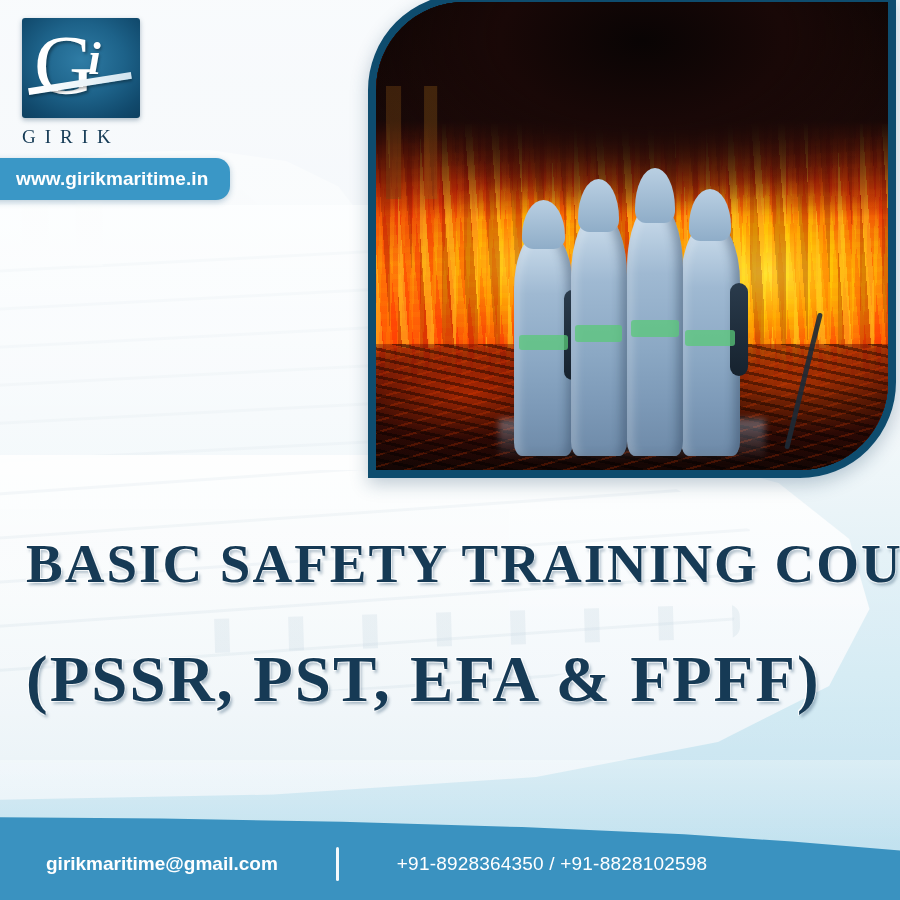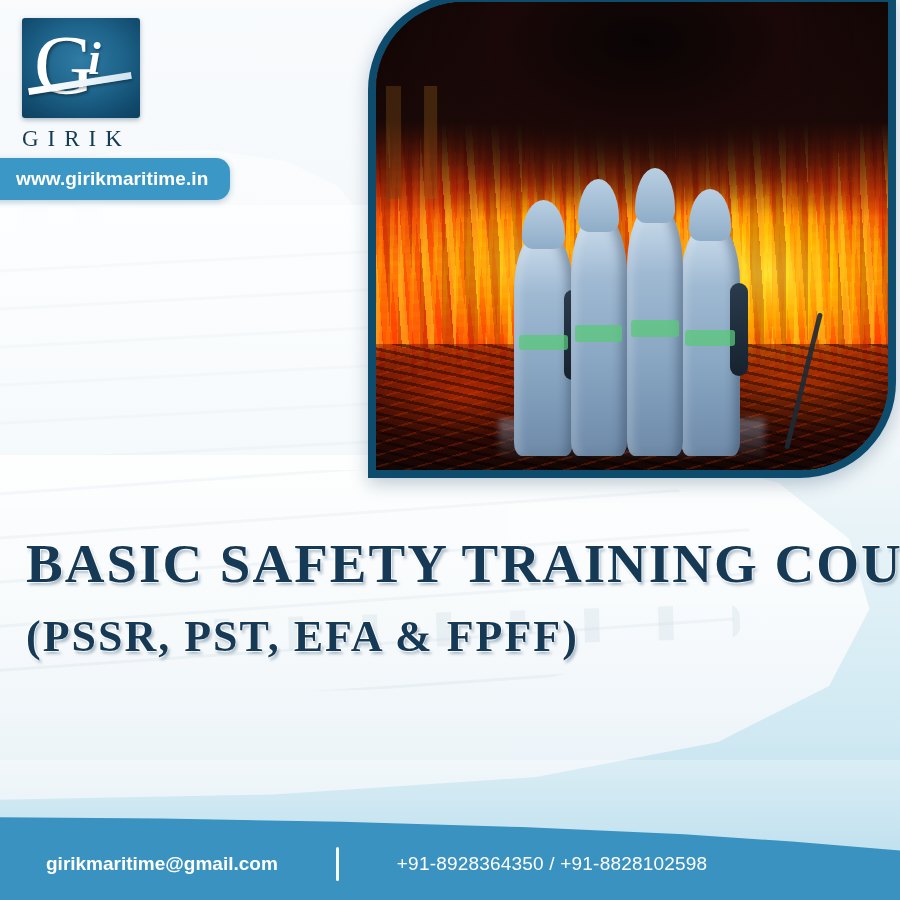--- a/index.html
+++ b/index.html
@@ -219,21 +219,21 @@
   }
   .logo-bar{
     position:absolute;left:6px;top:62px;width:104px;height:7px;
     background:linear-gradient(90deg,#ffffff 0%,#eaf3f8 60%,#cfe2ee 100%);
     transform:rotate(-9deg);
     box-shadow:0 2px 3px rgba(0,0,0,.35);
   }
   .logo-word{
     margin-top:8px;
     font-family:"Liberation Serif",serif;
-    font-size:23px;letter-spacing:9px;color:#143a55;font-weight:400;
+    font-size:19px;letter-spacing:9px;color:#143a55;font-weight:400;
     text-align:left;
   }
 
   
   .url-badge{
     position:absolute;left:-14px;top:158px;
     padding:10px 22px 10px 30px;
     background:#3a97c6;
     border-radius:0 14px 14px 0;
     color:#ffffff;
@@ -254,21 +254,21 @@
     letter-spacing:2px;
     line-height:1.0;
     text-shadow:
       -1px -1px 0 rgba(255,255,255,.95),
        1px -1px 0 rgba(255,255,255,.75),
       -1px  1px 0 rgba(255,255,255,.75),
        2px  3px 3px rgba(80,110,135,.45);
     white-space:nowrap;
   }
   .h-line1{font-size:55px;}
-  .h-line2{font-size:44px;margin-top:24px;}
+  .h-line2{font-size:65px;margin-top:56px;}
 
   
   .footer{
     position:absolute;left:0;bottom:0;width:900px;height:90px;
     background:#3a92c0;
     clip-path:polygon(0% 8%,18% 9.5%,38% 13%,58% 19%,76% 27%,88% 35%,100% 45%,100% 100%,0% 100%);
   }
   .footer-inner{
     position:absolute;left:16px;bottom:0;width:900px;height:72px;
     display:flex;align-items:center;

